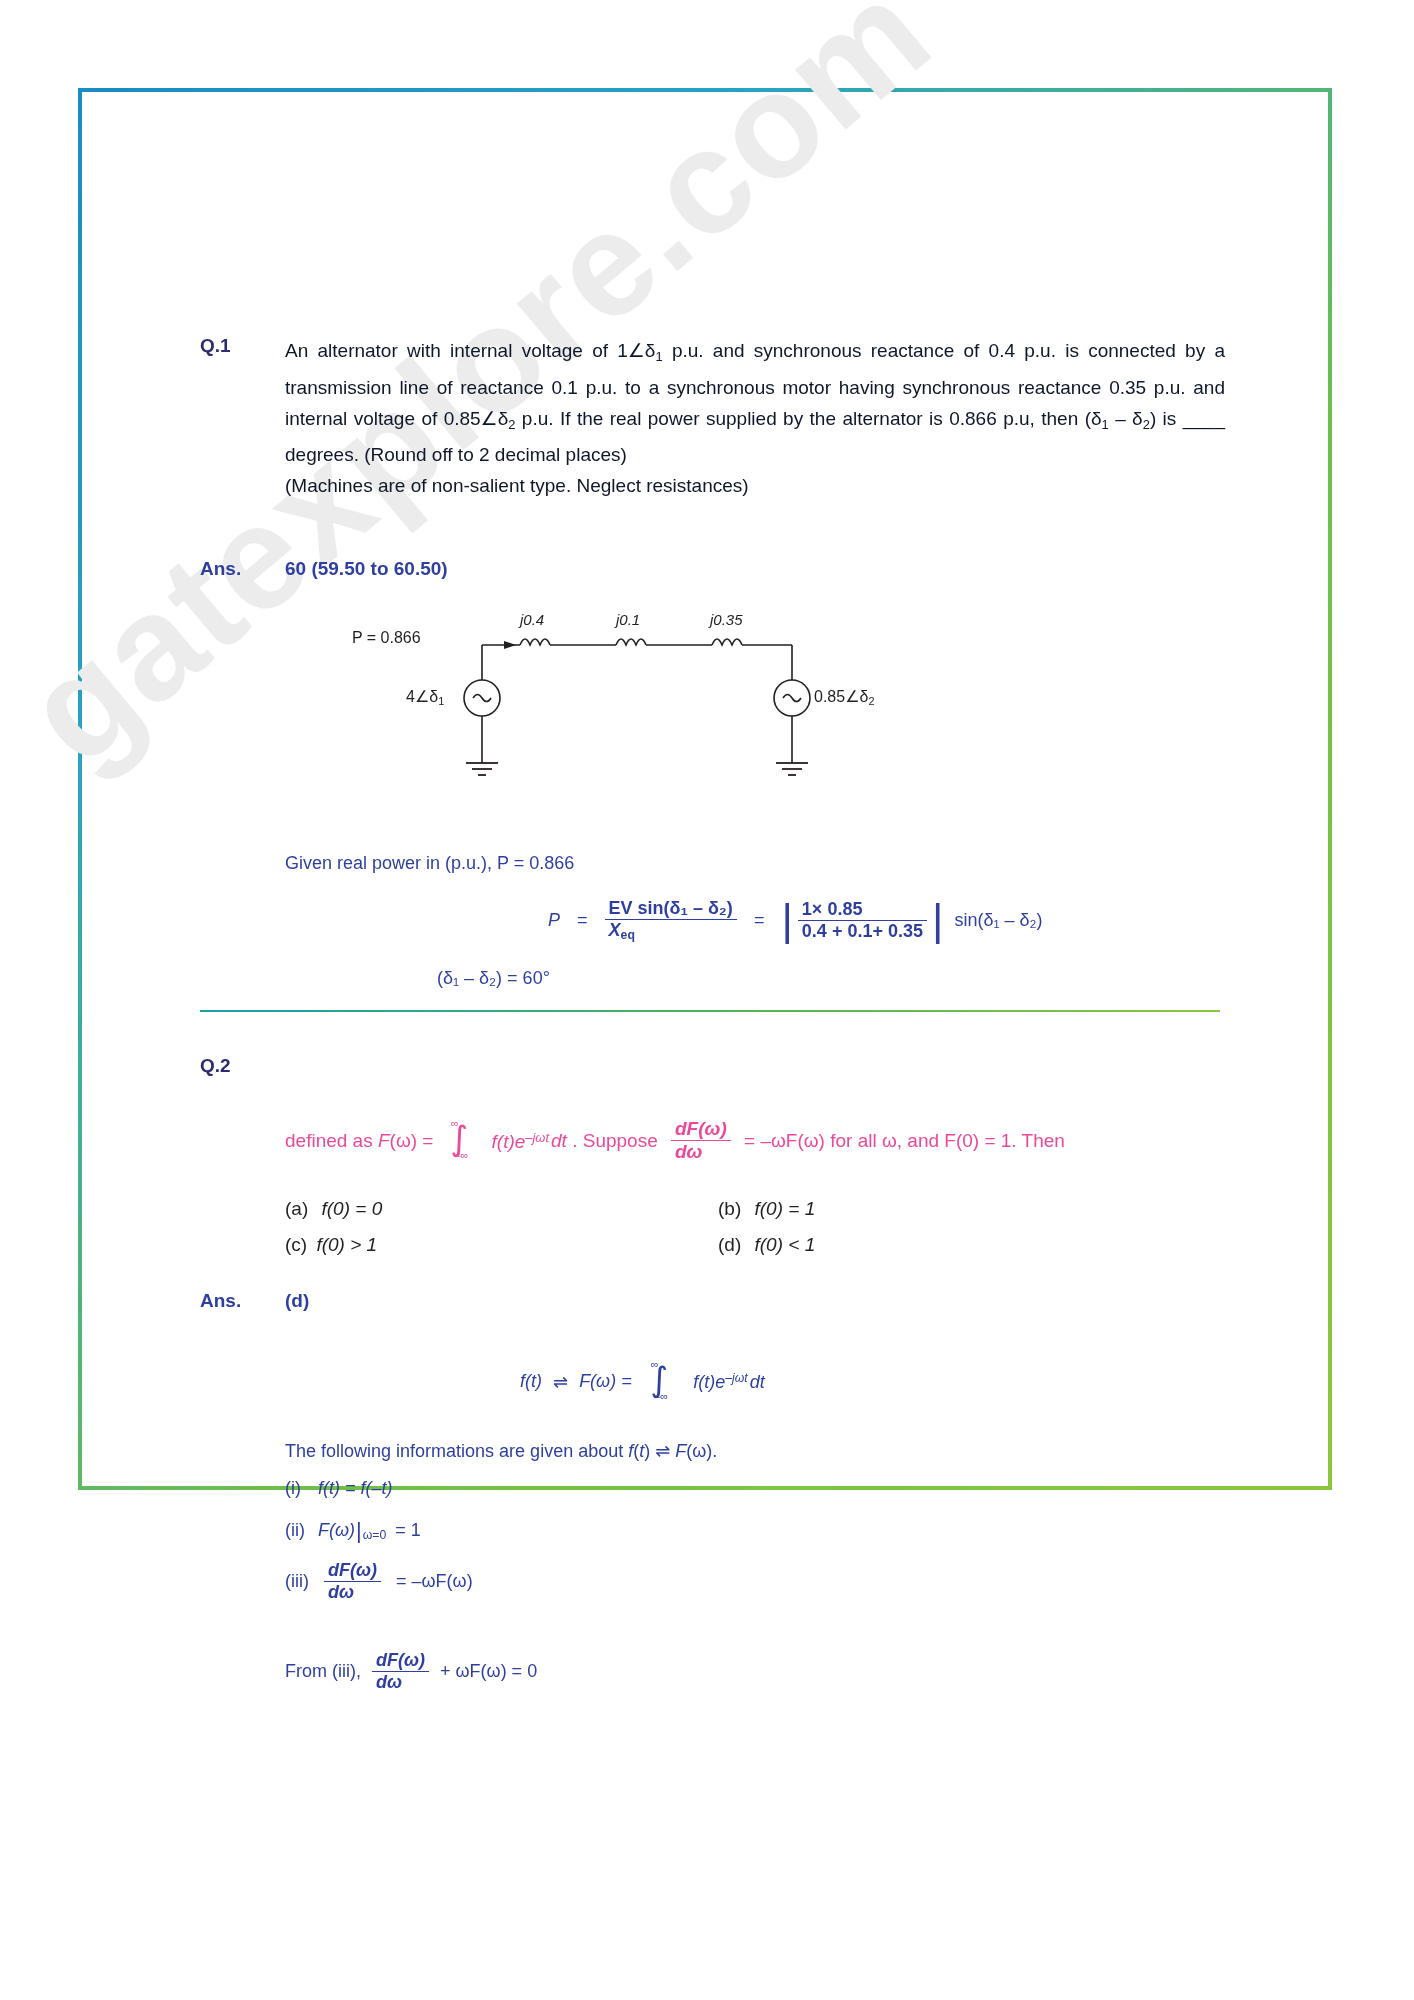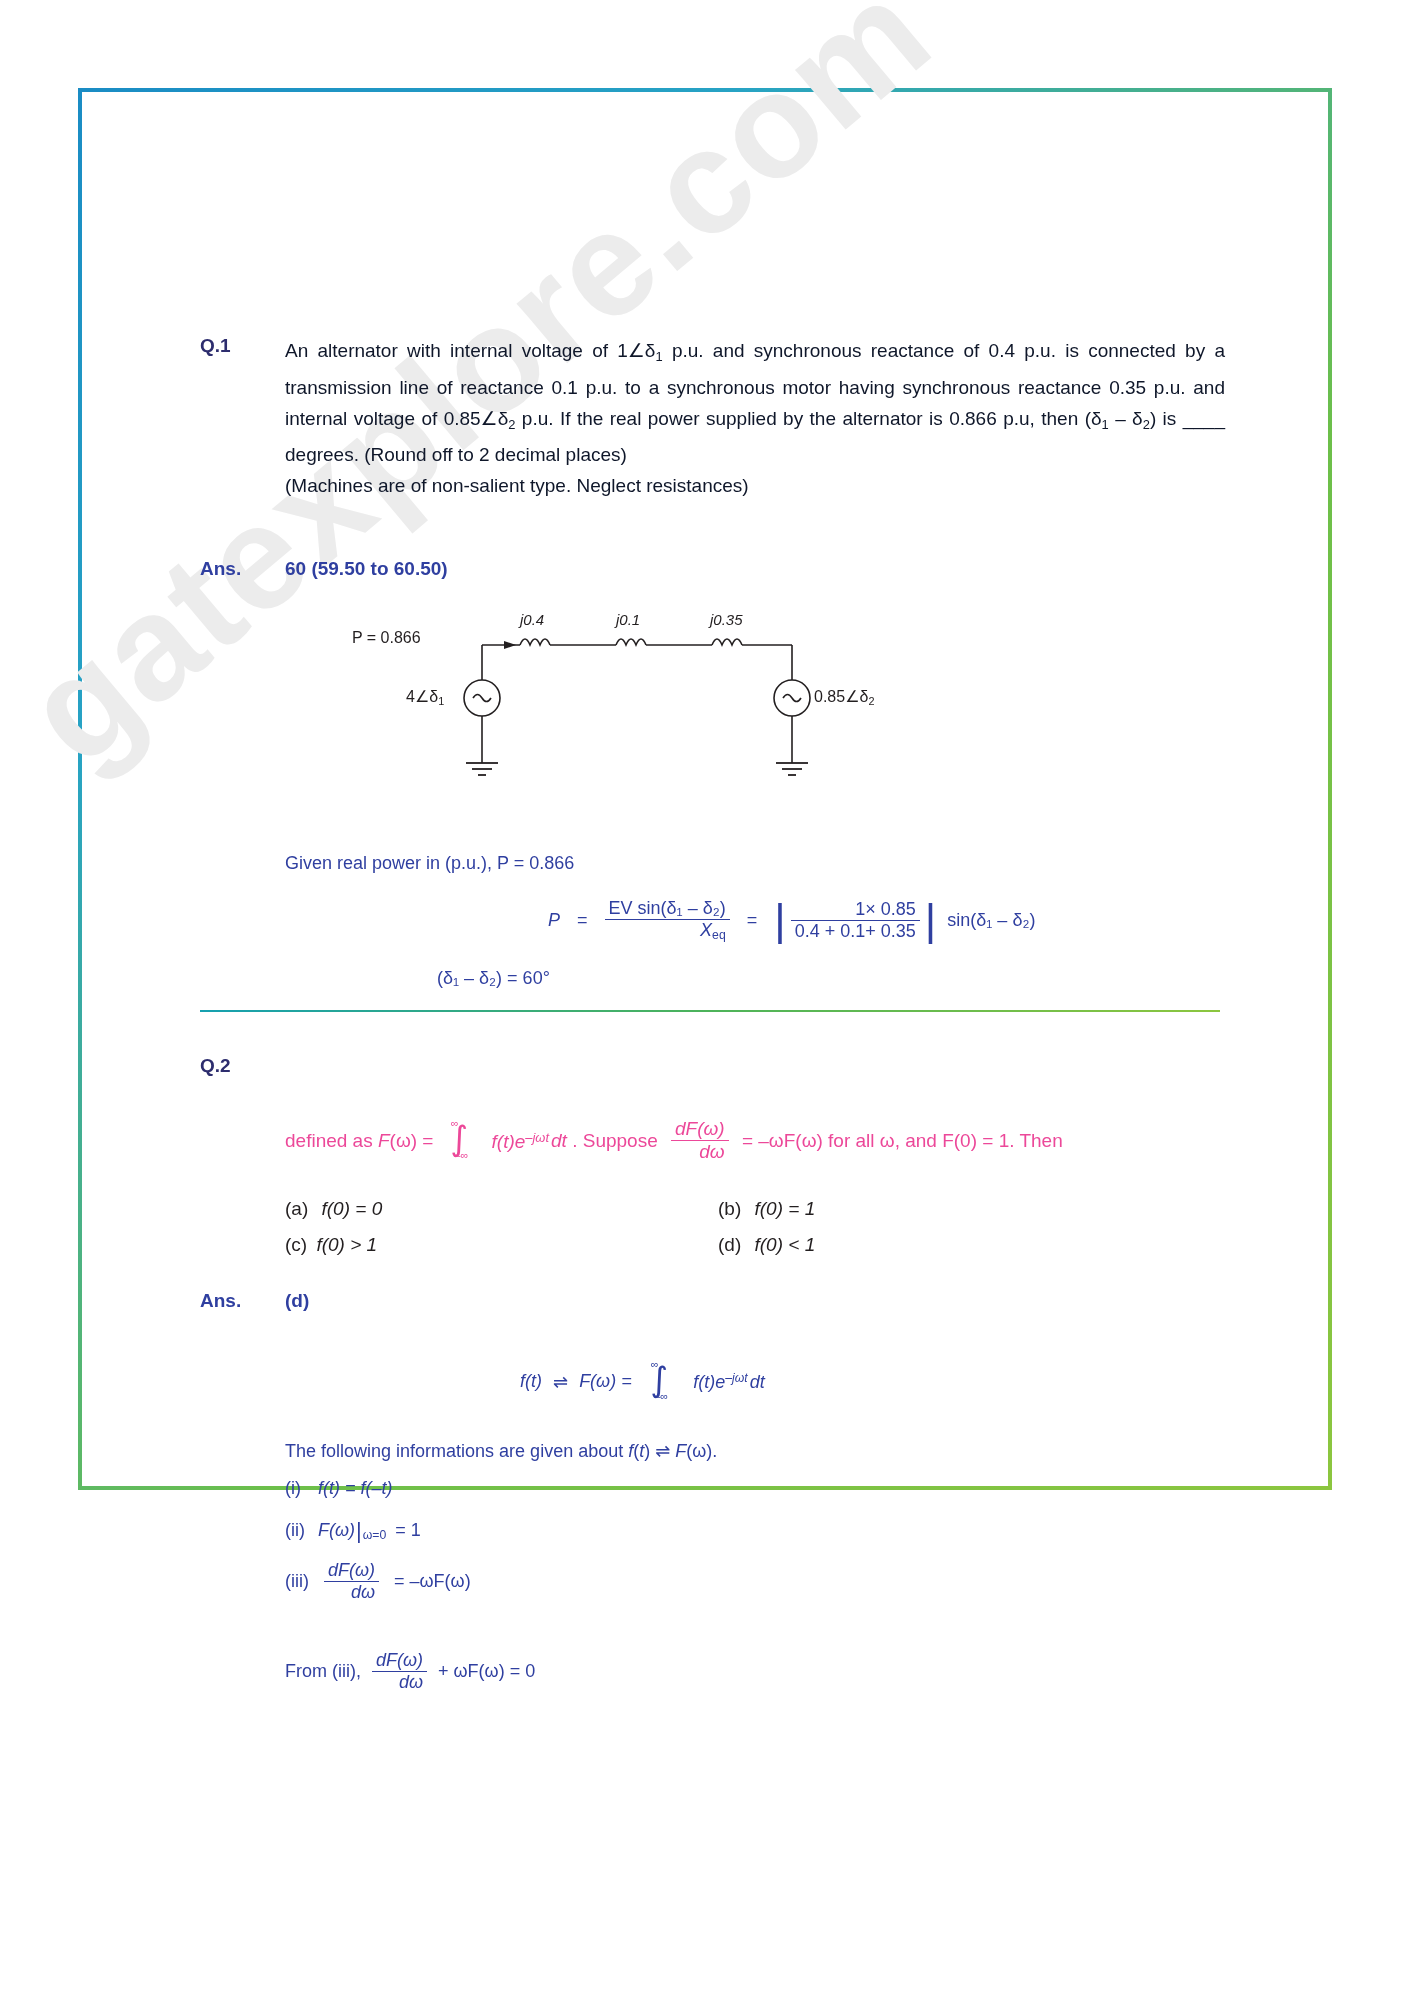--- a/index.html
+++ b/index.html
@@ -76,22 +76,23 @@
   sub { font-size: 0.68em; vertical-align: -0.28em; }
   sup { font-size: 0.68em; vertical-align: 0.45em; }
   .divider {
     position: absolute;
     height: 2px;
     background: linear-gradient(90deg, #16a0b0 0%, #4db35a 50%, #8cc63f 100%);
   }
   .frac {
     display: inline-block;
     vertical-align: middle;
-    text-align: right;
+    text-align: left;
     line-height: 1.18;
+    font-weight: bold;
   }
   .frac .num { display: block; padding: 0 4px; border-bottom: 1.4px solid currentColor; }
   .frac .den { display: block; padding: 0 4px; }
   .intsym {
     display: inline-block;
     font-size: 34px;
     line-height: 0.7;
     vertical-align: middle;
     font-family: "DejaVu Sans", sans-serif;
   }

